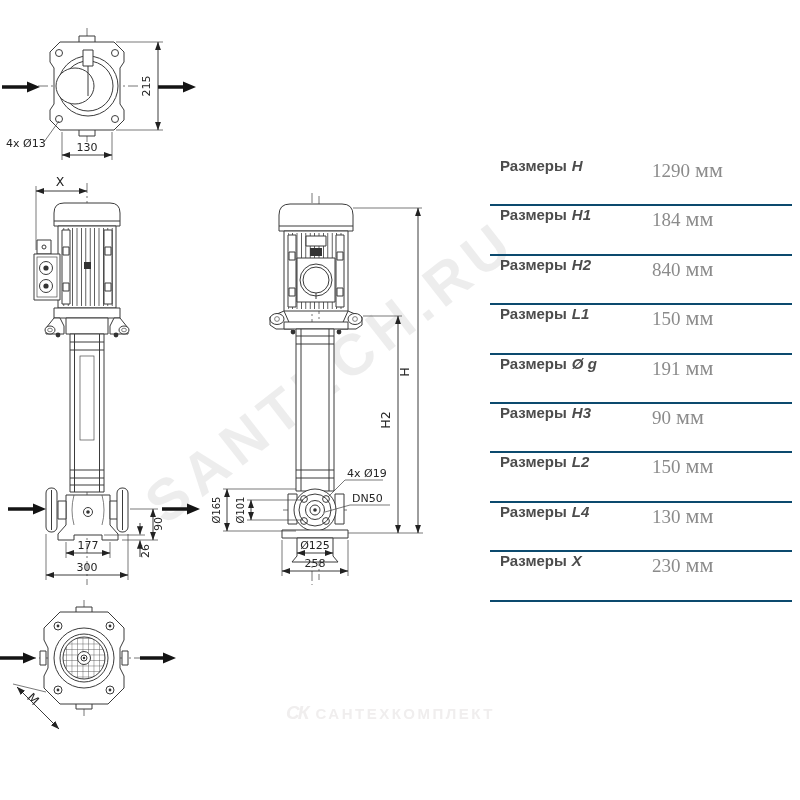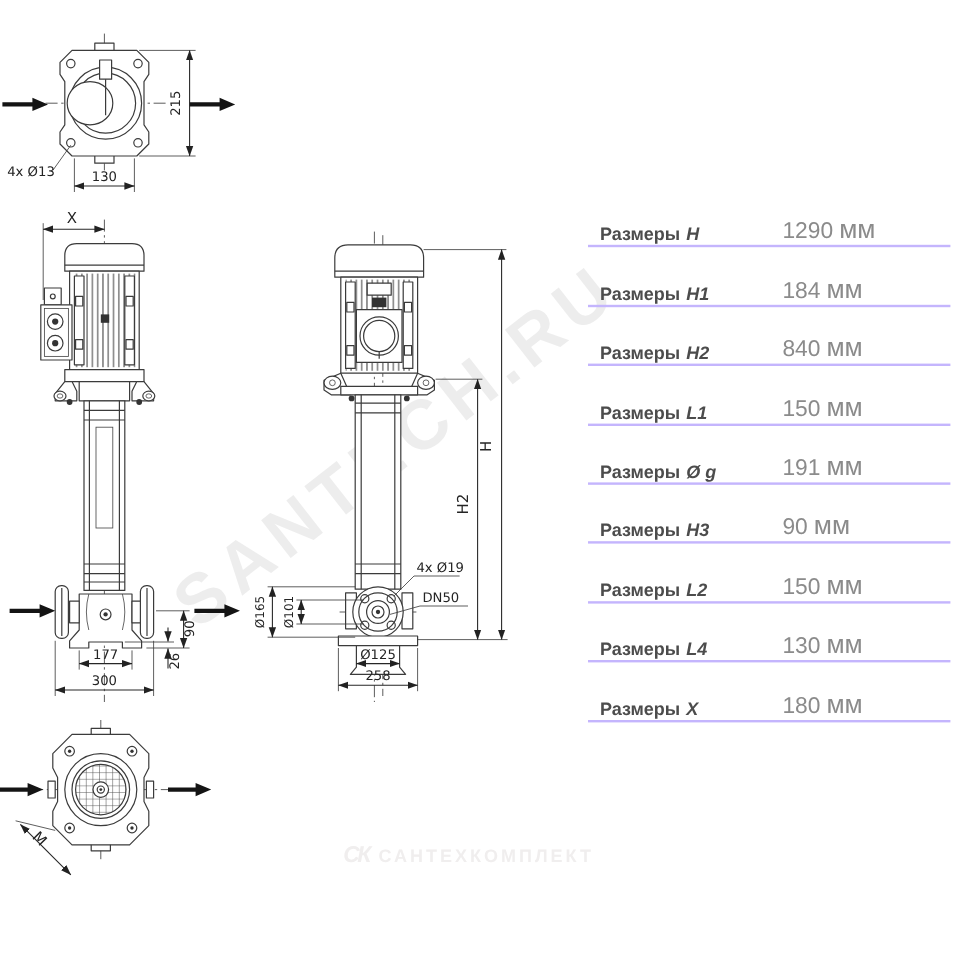--- a/index.html
+++ b/index.html
@@ -10,25 +10,25 @@
   .wm-diag{position:absolute;left:50px;top:338px;width:560px;text-align:center;
            transform:rotate(-38deg);font-size:58px;font-weight:bold;letter-spacing:7px;
            color:rgba(145,145,145,0.16);white-space:nowrap;pointer-events:none;z-index:0;}
   .wm-bottom{position:absolute;left:286px;top:702px;display:flex;align-items:center;gap:8px;
              color:#f0eeee;z-index:0;pointer-events:none;}
   .wm-logo{font-size:19px;font-weight:bold;font-style:italic;letter-spacing:-2px;}
   .wm-text{font-size:15px;font-weight:bold;letter-spacing:2.5px;}
 
   
   .dim-table{position:absolute;left:490px;top:157px;width:302px;z-index:2;}
-  .trow{height:47.4px;display:flex;align-items:flex-end;padding-left:10px;
-        border-bottom:2px solid #c4b5fd;}
+  .trow{height:47.4px;display:flex;align-items:flex-start;padding-left:10px;
+        border-bottom:2px solid #0c4a6e;}
   .tlabel{width:152px;display:flex;gap:5px;font-size:15px;font-weight:bold;color:#4c4c4c;}
   .tvar{font-style:italic;}
-  .tval{display:flex;gap:5px;align-items:baseline;font-size:19px;color:#8b8b8b;}
+  .tval{display:flex;gap:5px;align-items:baseline;font-size:19px;color:#8b8b8b;font-family:Liberation Serif, serif;}
   .tunit{font-size:22px;}
 
   
   .drawings{position:absolute;left:0;top:0;z-index:1;}
   .o  {stroke:#3b3b3b;fill:none;stroke-width:1;stroke-linejoin:round;}
   .of {stroke:#3b3b3b;fill:#fff;stroke-width:1;stroke-linejoin:round;}
   .thin{stroke:#4a4a4a;fill:none;stroke-width:0.7;}
   .dim{stroke:#262626;stroke-width:0.9;fill:none;}
   .ext{stroke:#3f3f3f;stroke-width:0.7;fill:none;}
   .cl {stroke:#4a4a4a;stroke-width:0.75;fill:none;stroke-dasharray:10 3 2 3;}
@@ -378,21 +378,21 @@
           <span>130</span>
           <span class="tunit">мм</span>
         </span>
     </div>
     <div class="trow">
       <span class="tlabel">
           <span>Размеры</span>
           <span class="tvar">X</span>
         </span>
       <span class="tval">
-          <span>180</span>
+          <span>230</span>
           <span class="tunit">мм</span>
         </span>
     </div>
   </div>
 
   <div class="wm-bottom">
     <span class="wm-logo">СК</span>
     <span class="wm-text">САНТЕХКОМПЛЕКТ</span>
   </div>
 

